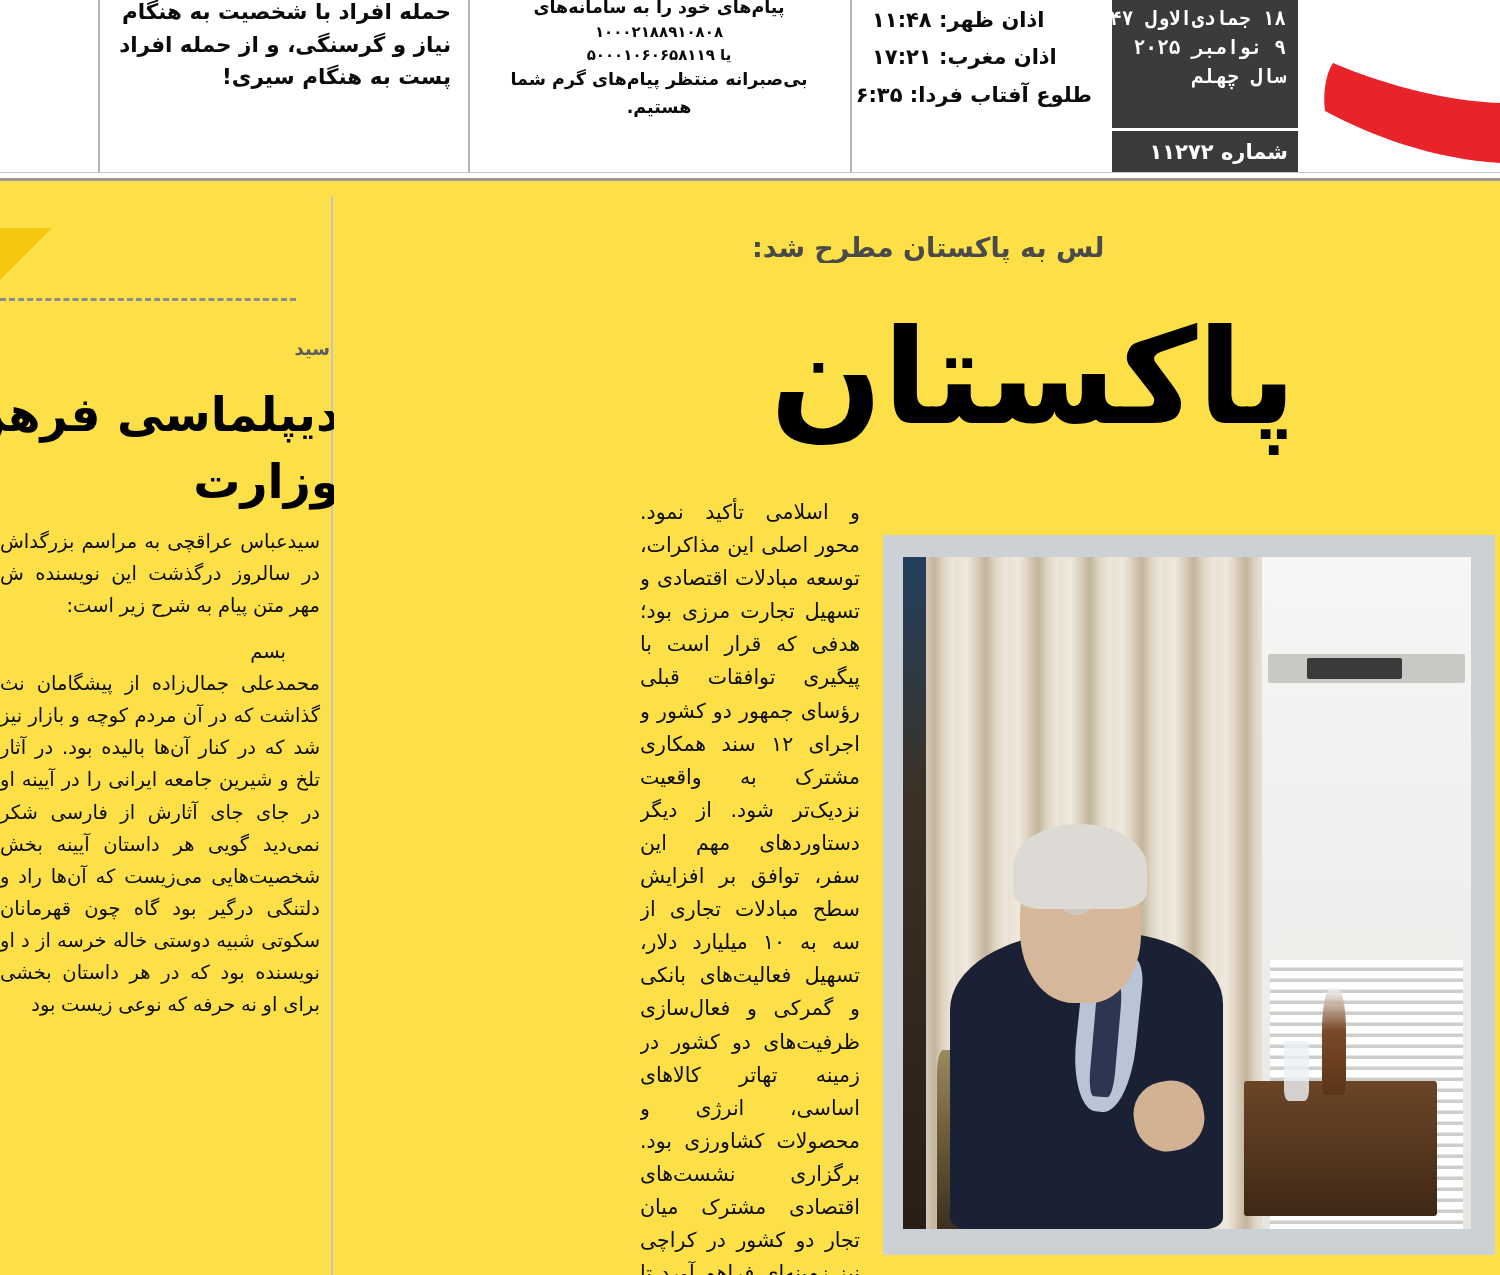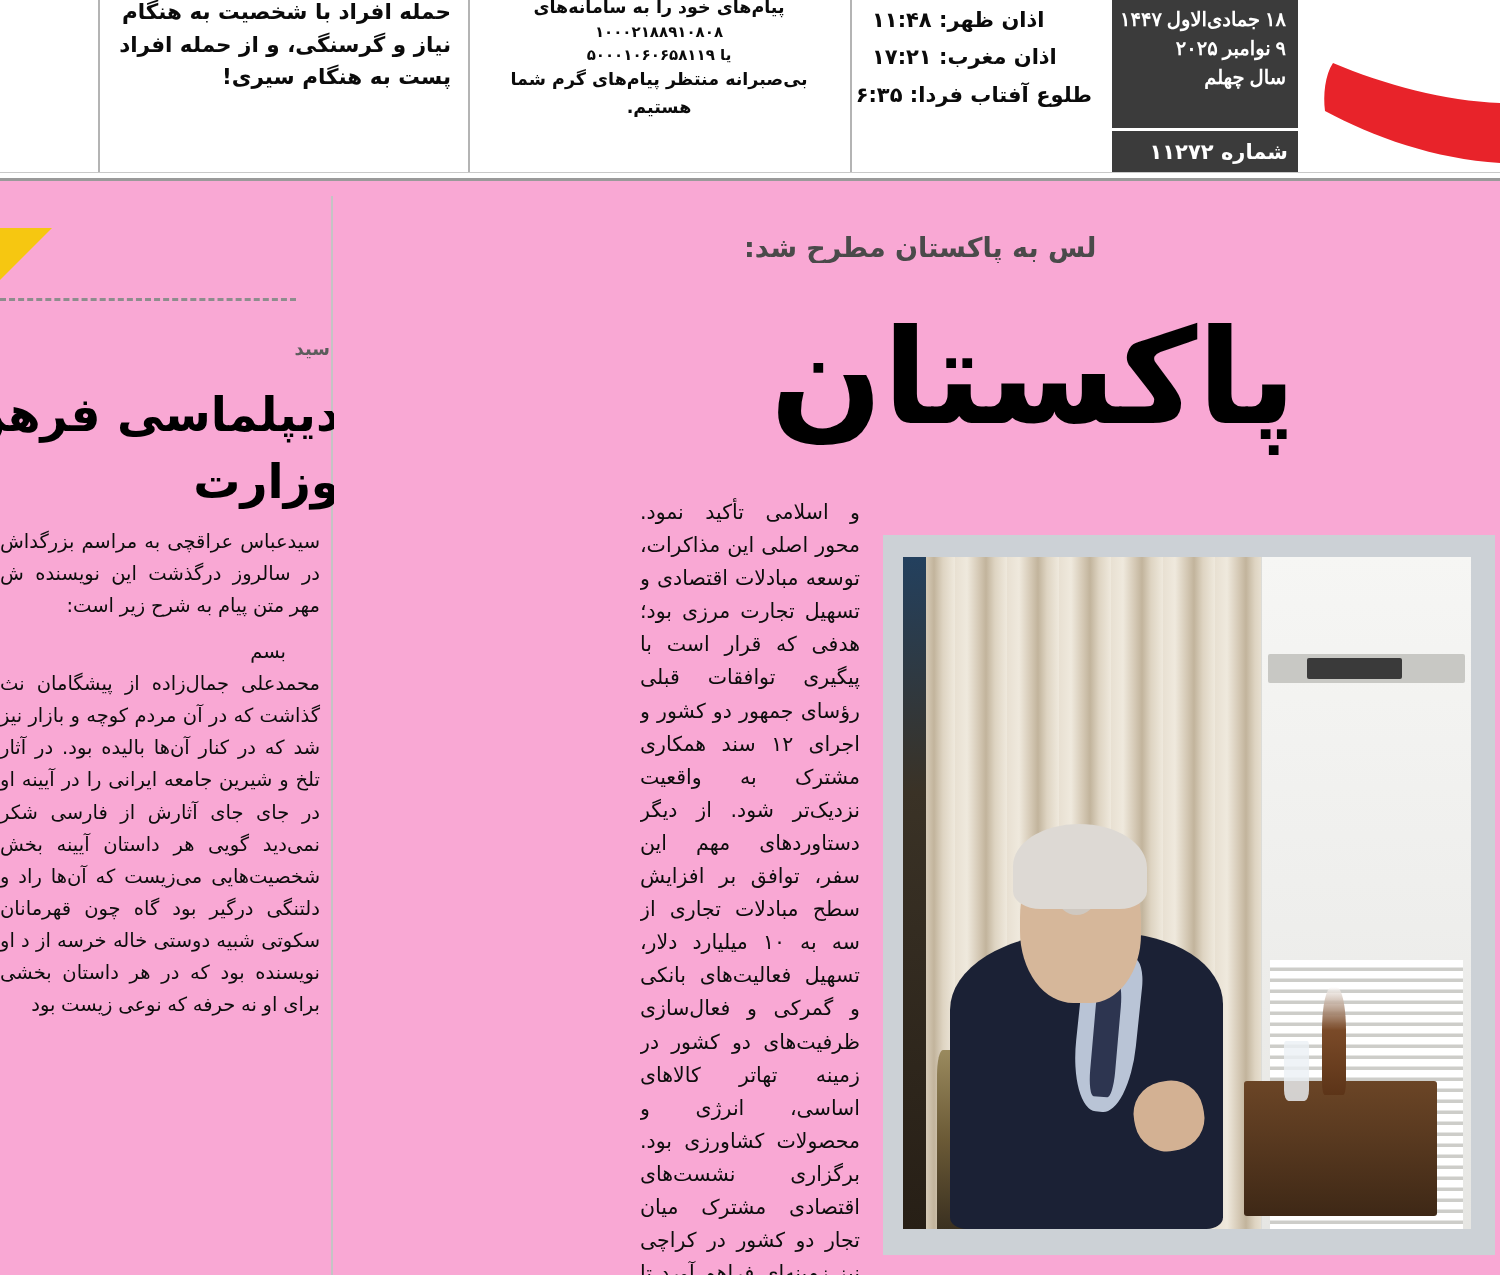--- a/index.html
+++ b/index.html
@@ -9,21 +9,21 @@
     height: 1275px;
     overflow: hidden;
     background: #ffffff;
     font-family: "DejaVu Sans", sans-serif;
   }
 
   #page {
     position: relative;
     width: 1500px;
     height: 1275px;
-    background: #f9a8d4;
+    background: #fde047;
     overflow: hidden;
   }
 
   
   .masthead {
     position: absolute;
     top: 0; left: 0;
     width: 1500px;
     height: 180px;
     background: #ffffff;
@@ -132,21 +132,21 @@
     top: 0; left: 0;
     width: 186px;
     height: 128px;
     background: #3b3b3b;
     color: #ffffff;
     padding: 6px 12px 0 8px;
     text-align: right;
     direction: rtl;
   }
   .date-main .line {
-    font-family: Liberation Serif, serif;
+    font-family: Liberation Mono, monospace;
     font-weight: 700;
     font-size: 19.5px;
     line-height: 1.48;
     color: #ffffff;
     white-space: nowrap;
     letter-spacing: -0.3px;
   }
   .date-issue {
     position: absolute;
     top: 131px; left: 0;
@@ -176,21 +176,21 @@
     width: 185px;
     height: 130px;
     overflow: hidden;
   }
   .logo-swoosh svg { display: block; }
 
   
   .kicker {
     position: absolute;
     top: 232px;
-    right: 16px;
+    right: 8px;
     width: 740px;
     text-align: left;
     direction: rtl;
     font-family: "DejaVu Sans", sans-serif;
     font-weight: 700;
     font-size: 27px;
     color: #4a4a4a;
     white-space: nowrap;
     letter-spacing: -0.5px;
     overflow: hidden;

